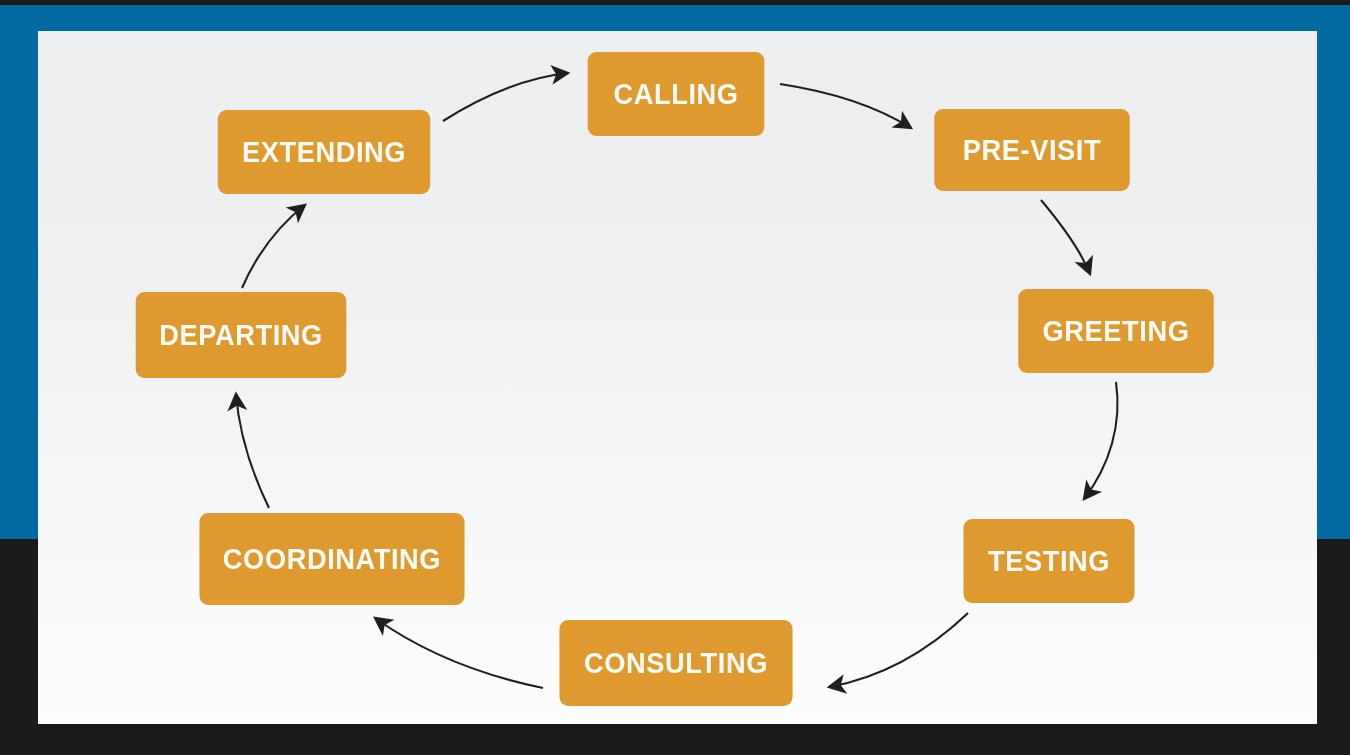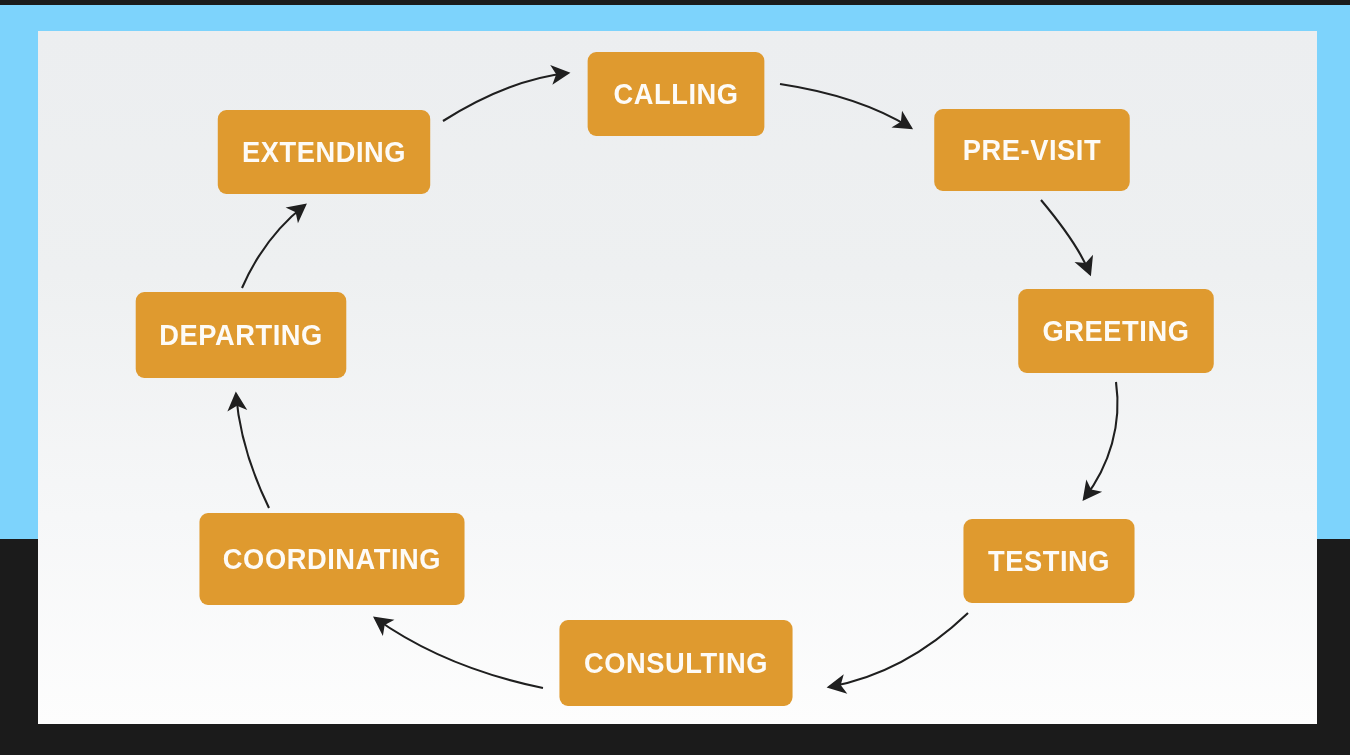--- a/index.html
+++ b/index.html
@@ -12,21 +12,21 @@
     height: 755px;
     overflow: hidden;
     font-family: "Liberation Sans", sans-serif;
   }
 
   
   #canvas {
     position: relative;
     width: 1350px;
     height: 539px;
-    background: #7dd3fc;
+    background: #0369a1;
     box-sizing: border-box;
   }
   #top-dark-strip {
     position: absolute;
     left: 0; top: 0;
     width: 1350px;
     height: 5px;
     background: #1b1b1b;
   }
 

